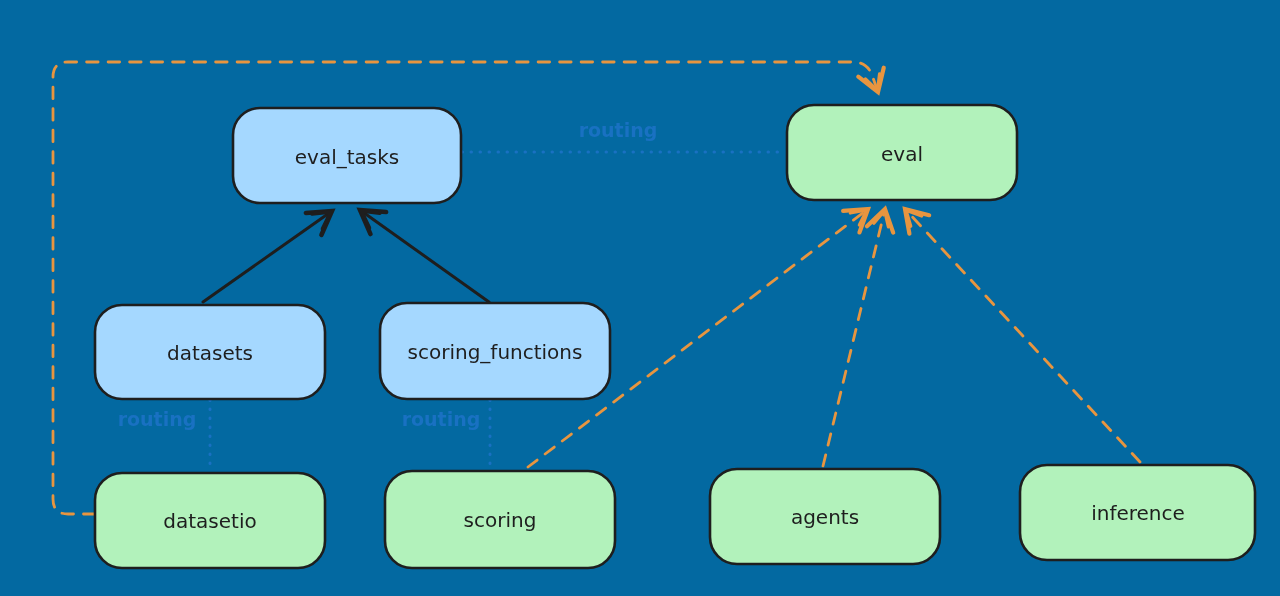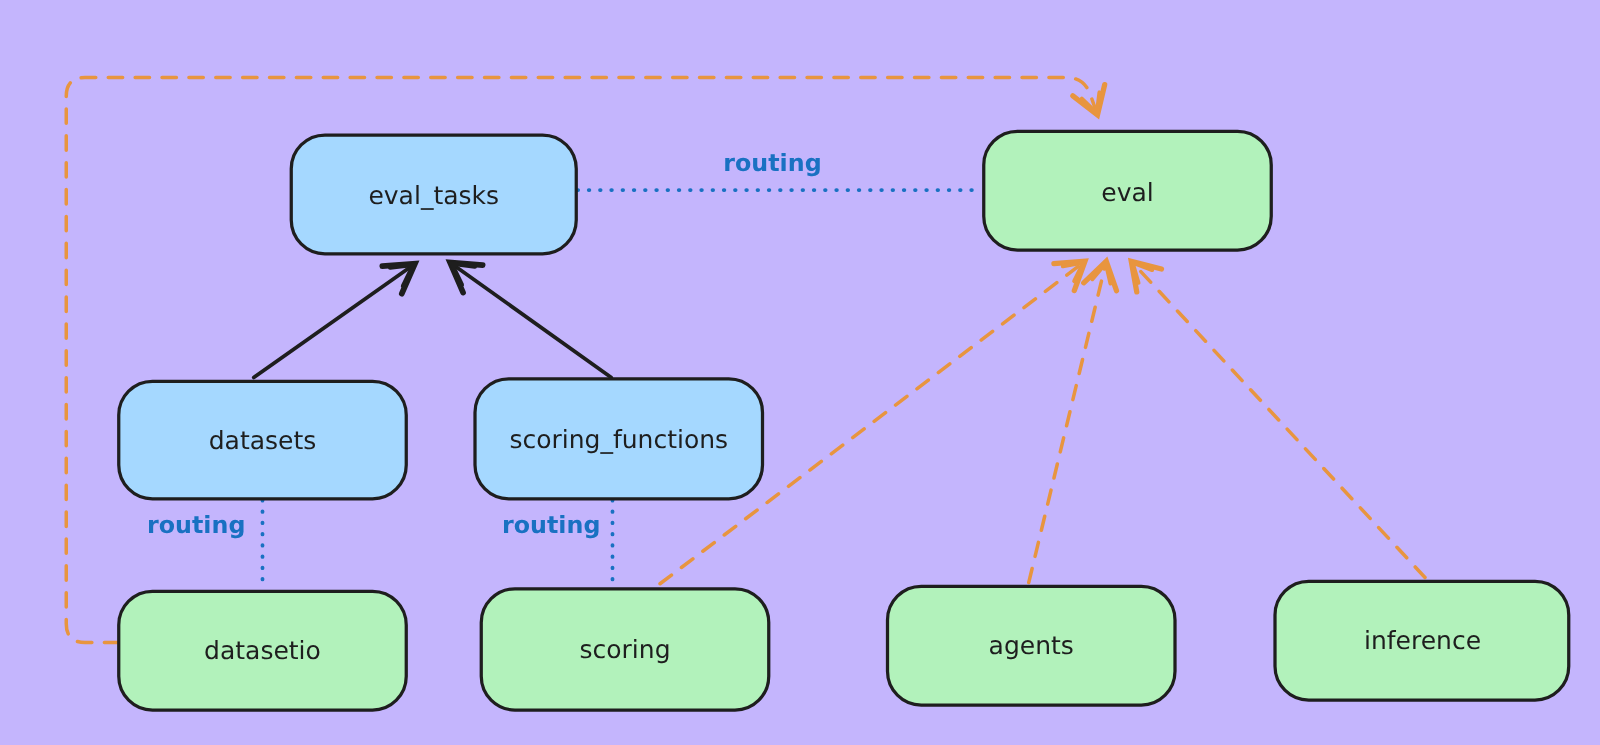--- a/index.html
+++ b/index.html
@@ -1,20 +1,20 @@
 <!DOCTYPE html>
 <html><head>
 <meta charset="utf-8">
 <style>
   html, body { margin: 0; padding: 0; background: #ffffff; }
   .canvas-wrap {
     position: relative;
     width: 1280px;
     height: 596px;
-    background: #c4b5fd;
+    background: #0369a1;
     overflow: hidden;
     font-family: "DejaVu Sans", "Liberation Sans", sans-serif;
   }
   svg { display: block; }
   .node-rect {
     stroke: #1e1e1e;
     stroke-width: 2.6;
   }
   .node-label {
     fill: #1e1e1e;

